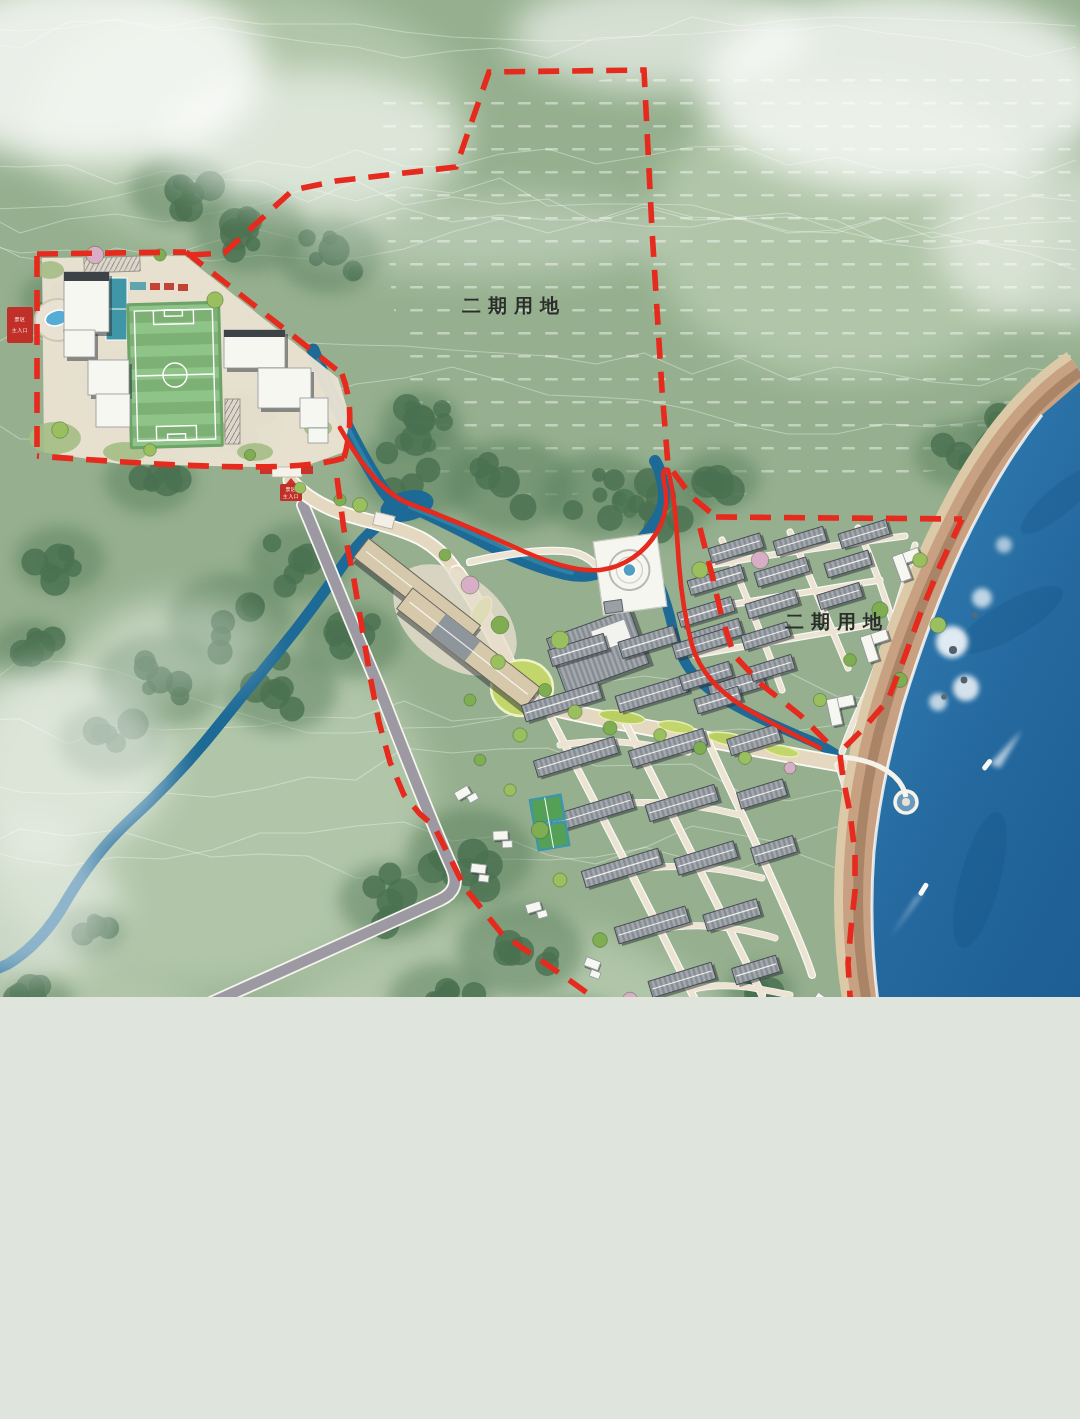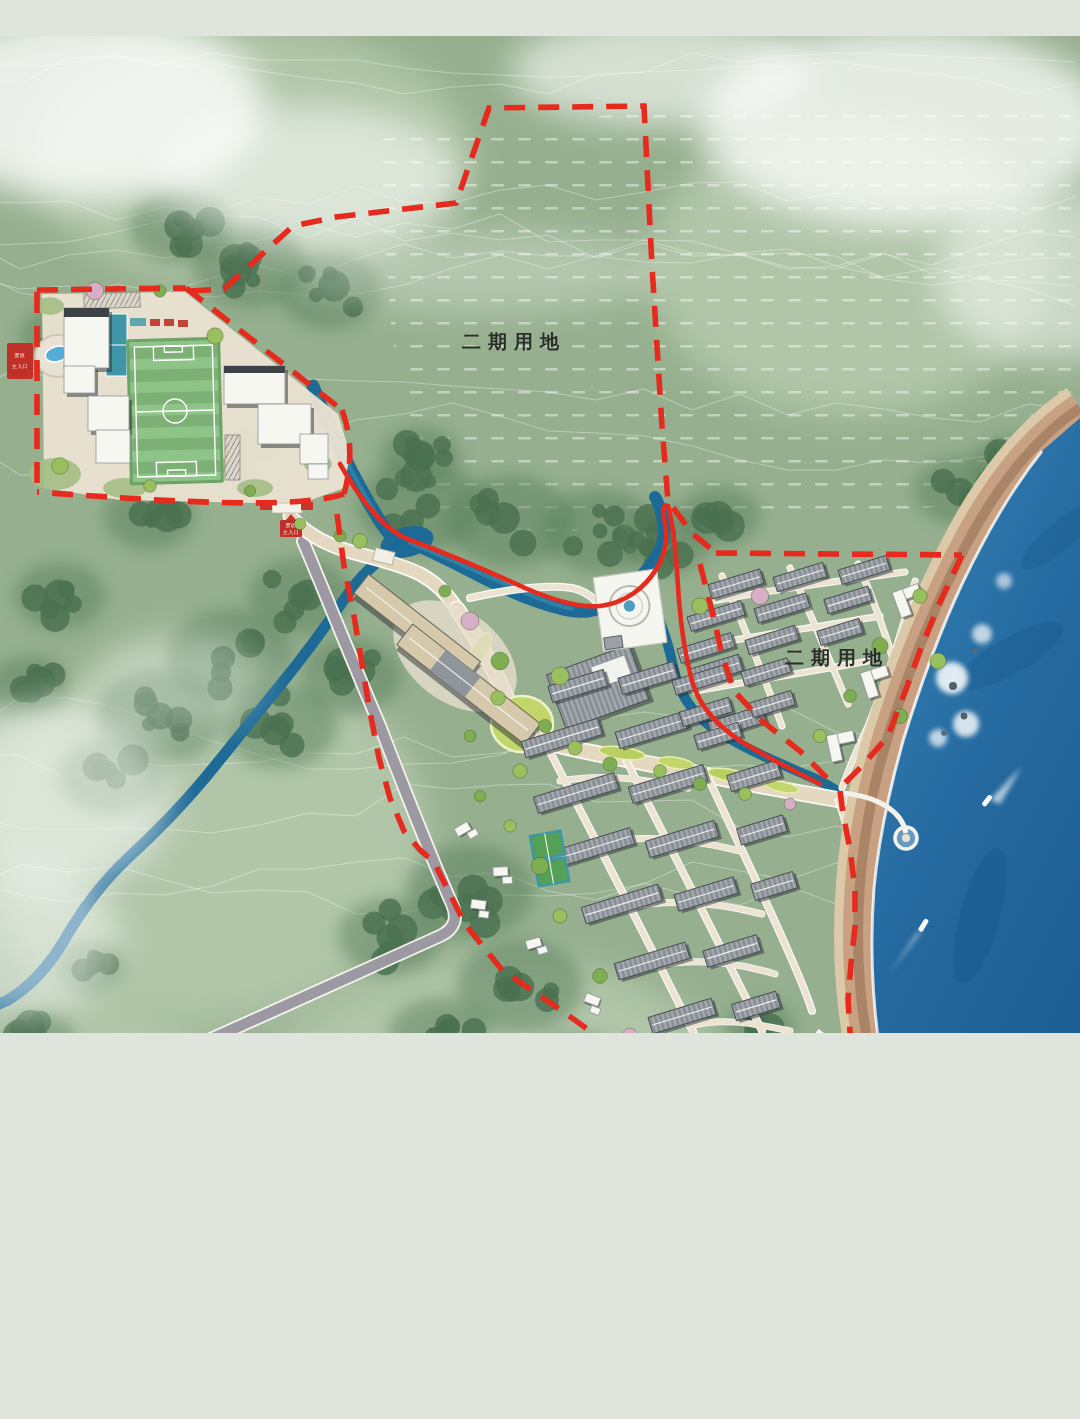--- a/index.html
+++ b/index.html
@@ -1,16 +1,16 @@
 <!DOCTYPE html>
 <html style="--boundary_red: #e62a1e; --river_blue: #1d6a96; --sea_blue_top: #3585b8; --sea_blue_deep: #1a5a90; --terrain_green: #96b08f; --forest_green: #4e7354; --field_green_light: #8fc489; --field_green_dark: #7cb075; --court_teal: #3e96a6; --road_gray: #9d99a3; --path_cream: #ece3d2; --beach_sand: #c8a183; --building_gray: #9aa0a5; --building_white: #f7f7f2; --resort_tan: #d6c9ab; --pool_blue: #55acd6;"><head>
 <meta charset="utf-8">
 <style>
   html,body{margin:0;padding:0;background:#dfe5dc;font-family:"Liberation Sans",sans-serif;}
-  .stage{position:relative;width:1080px;height:997px;overflow:hidden;margin-top:36px;}
+  .stage{position:relative;width:1080px;height:997px;overflow:hidden;}
   svg{display:block}
   
   .terrain-base{fill:var(--terrain_green)}
   .contour{fill:none;stroke:rgba(255,255,255,.34);stroke-width:1.1;stroke-linejoin:round}
   .terrace{fill:url(#terracePat);opacity:.85}
   .river{fill:none;stroke:var(--river_blue);stroke-linecap:round}
   .river-core{fill:none;stroke:#3c93b5;stroke-linecap:round;opacity:.55}
   .road-case{fill:none;stroke:#f6f4ee;stroke-linecap:round}
   .road{fill:none;stroke:var(--road_gray);stroke-linecap:round}
   .path-case{fill:none;stroke:rgba(255,255,255,.92);stroke-linecap:round}

